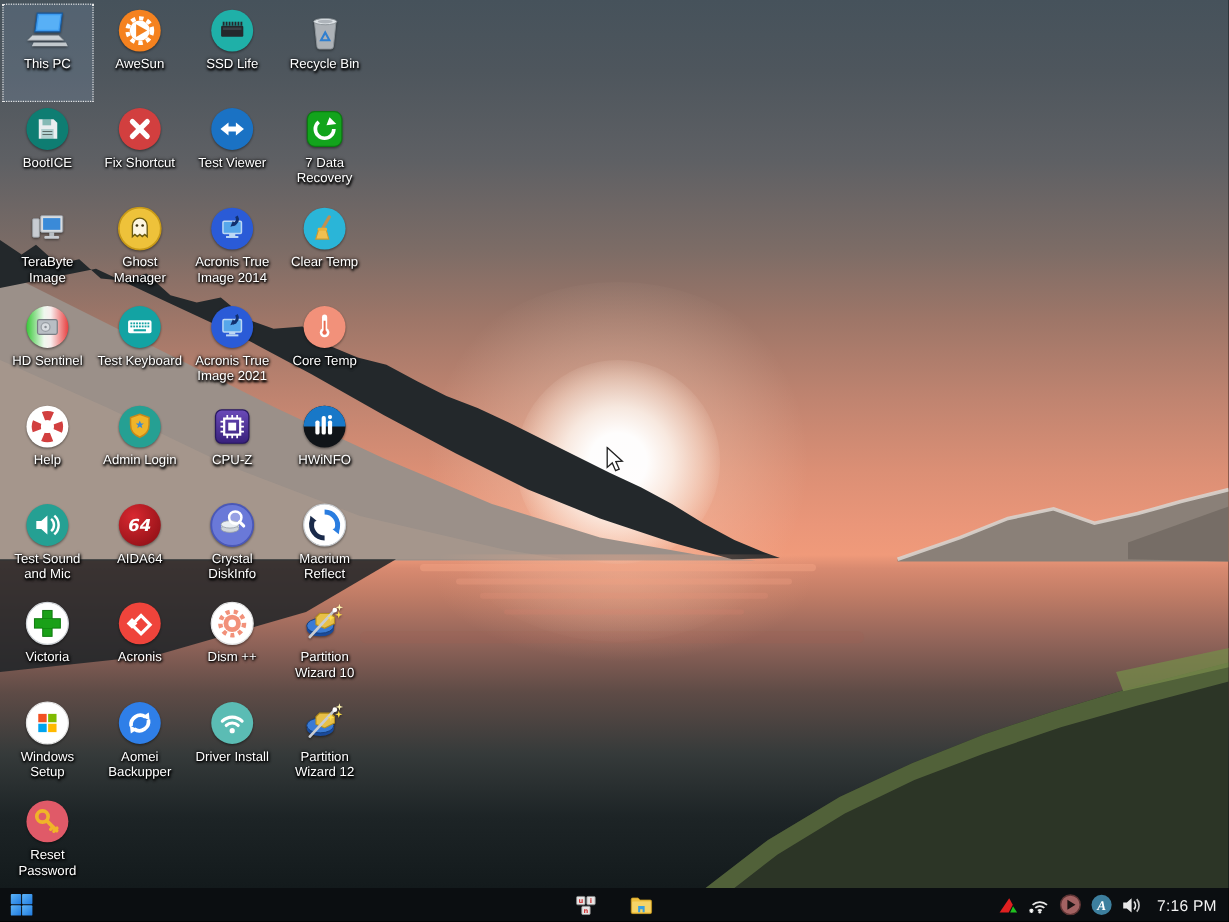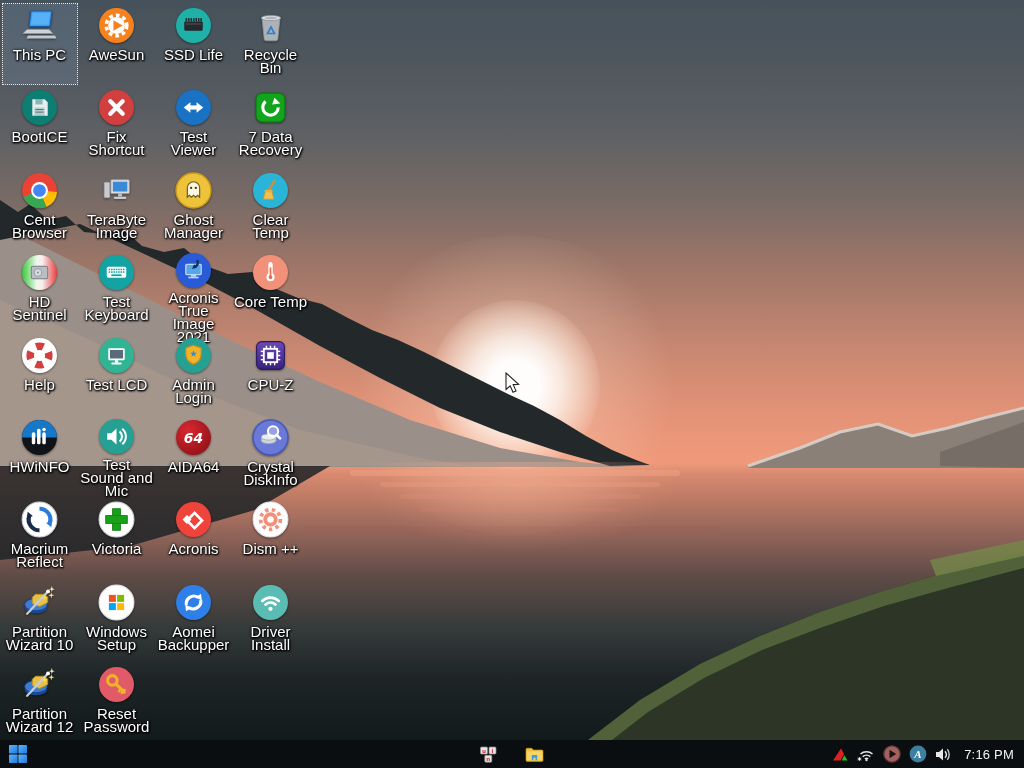--- a/index.html
+++ b/index.html
@@ -21,21 +21,21 @@
     background:radial-gradient(circle,rgba(255,222,200,0.30) 0 30%,rgba(255,222,200,0) 70%);}
   .water-glow{position:absolute;left:360px;top:462px;width:320px;height:90px;
     background:radial-gradient(ellipse at 50% 20%,rgba(245,172,140,0.45),rgba(245,172,140,0) 70%);}
 
   
   #icon-grid{position:absolute;left:1px;top:3px;display:grid;
     grid-template-columns:repeat(4,77px);grid-auto-rows:82.4px;justify-items:center;}
   .cell{width:76px;display:flex;flex-direction:column;align-items:center;padding-top:2px;cursor:default;}
   .cell.selected{background:rgba(130,160,190,0.22);outline:1px dotted #e6e6e6;outline-offset:-1px;}
   .ic{height:41px;display:flex;align-items:center;justify-content:flex-start;filter:drop-shadow(0 1px 1px rgba(0,0,0,0.45));}
-  .lbl{margin-top:2px;max-width:74px;text-align:center;font-size:15px;line-height:13px;color:#fff;
+  .lbl{margin-top:2px;max-width:74px;text-align:center;font-size:11px;line-height:13px;color:#fff;
     text-shadow:0 1px 2px #000,1px 1px 2px #000,0 0 3px #000;}
 
   
   #cursor{position:absolute;left:505px;top:372px;}
 
   
   #taskbar{position:absolute;left:0;top:740px;width:1024px;height:28px;
     background:#0b0e11;display:flex;align-items:center;}
   #start-button{width:34px;height:28px;display:flex;align-items:center;justify-content:center;}
   #task-center{position:absolute;left:0;width:1024px;height:28px;display:flex;gap:26px;
@@ -169,52 +169,53 @@
    <rect x="4" y="4" width="28" height="28" rx="6" fill="#12a41c" stroke="#0c7a12"></rect>
    <circle cx="18" cy="18" r="7.5" fill="none" stroke="#fff" stroke-width="3" stroke-dasharray="30 18"></circle>
    <polygon points="22,8.5 27.5,14 19.5,15" fill="#fff"></polygon>
           </svg>
         </div>
         <div class="lbl">7 Data Recovery</div>
       </div>
       <div class="cell">
         <div class="ic">
           <svg viewBox="0 0 36 36" width="37" height="37">
-            <circle cx="18" cy="18" r="17" fill="#ea4335"></circle>
-            <path d="M18,18 L2.5,24 A17,17 0 0 0 25,34 Z" fill="#34a853"></path>
-   <path d="M18,18 L25,34 A17,17 0 0 0 35,19.5 Z" fill="#fbbc05"></path>
-   <circle cx="18" cy="18" r="8.2" fill="#fff"></circle>
-            <circle cx="18" cy="18" r="6.2" fill="#4285f4"></circle>
-          </svg>
-        </div>
-        <div class="lbl">Cent Browser</div>
-      </div>
-      <div class="cell">
-        <div class="ic">
-          <svg viewBox="0 0 36 36" width="37" height="37">
    <rect x="6" y="10" width="5.5" height="15" rx="1" fill="#c8ccd2" stroke="#9aa0a6" stroke-width="0.7"></rect>
    <rect x="12.5" y="7.5" width="18" height="13.5" rx="1" fill="#d8dce0" stroke="#9aa0a6" stroke-width="0.8"></rect>
    <rect x="14.5" y="9.5" width="14" height="9.5" fill="#3a8ad8"></rect>
    <rect x="19.5" y="21" width="4" height="3" fill="#b8bec4"></rect>
    <rect x="15.5" y="24" width="12" height="2.2" rx="0.8" fill="#c8ccd2"></rect>
           </svg>
         </div>
         <div class="lbl">TeraByte Image</div>
       </div>
       <div class="cell">
         <div class="ic">
           <svg viewBox="0 0 36 36" width="37" height="37">
             <circle cx="18" cy="18" r="17" fill="#eec23a"></circle>
             <circle cx="18" cy="18" r="17" fill="none" stroke="#c89a18" stroke-width="1.4"></circle>
    <path d="M12,24.5 V15.5 a6,6 0 0 1 12,0 V24.5 l-2,-1.8 -2,1.8 -2,-1.8 -2,1.8 -2,-1.8 Z" fill="#fdf6e0" stroke="#6a5a10" stroke-width="1.1"></path>
    <circle cx="15.7" cy="15.5" r="1.1" fill="#3a3010"></circle>
             <circle cx="20.3" cy="15.5" r="1.1" fill="#3a3010"></circle>
           </svg>
         </div>
         <div class="lbl">Ghost Manager</div>
+      </div>
+      <div class="cell">
+        <div class="ic">
+          <svg viewBox="0 0 36 36" width="37" height="37">
+            <circle cx="18" cy="18" r="17" fill="#2a5bd7"></circle>
+            <rect x="10.5" y="12" width="15" height="10" rx="1" fill="#56a6ea" stroke="#bcd8f4" stroke-width="1.2"></rect>
+   <rect x="15.5" y="22" width="5" height="2" fill="#bcd8f4"></rect>
+            <rect x="13" y="24" width="10" height="1.6" fill="#bcd8f4"></rect>
+   <path d="M21.5,8 q2.5,4.5 -3,7" fill="none" stroke="#12306e" stroke-width="2.4"></path>
+   <polygon points="16.5,16.5 21.5,15 18.5,11.8" fill="#12306e"></polygon>
+          </svg>
+        </div>
+        <div class="lbl">Acronis True Image 2014</div>
       </div>
       <div class="cell">
         <div class="ic">
           <svg viewBox="0 0 36 36" width="37" height="37">
             <circle cx="18" cy="18" r="17" fill="#2ab5d8"></circle>
             <line x1="21.8" y1="8.5" x2="16" y2="18.5" stroke="#c09050" stroke-width="2.6" stroke-linecap="round"></line>
    <path d="M13.2,18.5 L10.8,26.5 L21.4,26.5 L19.2,18.5 Z" fill="#f0c050" stroke="#c89a30" stroke-width="0.9"></path>
    <rect x="12.4" y="17.3" width="7.6" height="2.4" rx="1" fill="#e8b038"></rect>
           </svg>
         </div>
@@ -290,32 +291,20 @@
       </div>
       <div class="cell">
         <div class="ic">
           <svg viewBox="0 0 36 36" width="37" height="37">
             <circle cx="18" cy="18" r="17" fill="#fff"></circle>
    <circle cx="18" cy="18" r="9" fill="none" stroke="#d23f3f" stroke-width="7.5" stroke-dasharray="7.07 7.07" stroke-dashoffset="3.5"></circle>
    <circle cx="18" cy="18" r="5.2" fill="#fff"></circle>
           </svg>
         </div>
         <div class="lbl">Help</div>
-      </div>
-      <div class="cell">
-        <div class="ic">
-          <svg viewBox="0 0 36 36" width="37" height="37">
-            <circle cx="18" cy="18" r="17" fill="#30b493"></circle>
-            <rect x="10" y="11" width="16" height="11.5" rx="1" fill="#fff"></rect>
-   <rect x="11.6" y="12.6" width="12.8" height="8.3" fill="#5a6a7a"></rect>
-   <rect x="16.5" y="22.5" width="3" height="2.4" fill="#fff"></rect>
-            <rect x="13" y="24.9" width="10" height="1.8" rx="0.7" fill="#fff"></rect>
-          </svg>
-        </div>
-        <div class="lbl">Test LCD</div>
       </div>
       <div class="cell">
         <div class="ic">
           <svg viewBox="0 0 36 36" width="37" height="37">
             <circle cx="18" cy="18" r="17" fill="#25a093"></circle>
             <path d="M18,8 l7.5,2.6 v6 c0,5.2 -3.2,8.4 -7.5,10 c-4.3,-1.6 -7.5,-4.8 -7.5,-10 v-6 Z" fill="#f0b429" stroke="#c8881a" stroke-width="1.2"></path>
             <polygon transform="translate(18,16.5)" points="0,-3.5 0.98,-1.08 3.33,-1.08 1.43,0.41 2.06,2.83 0,1.35 -2.06,2.83 -1.43,0.41 -3.33,-1.08 -0.98,-1.08" fill="#3a8ad8"></polygon>
           </svg>
         </div>
         <div class="lbl">Admin Login</div>

